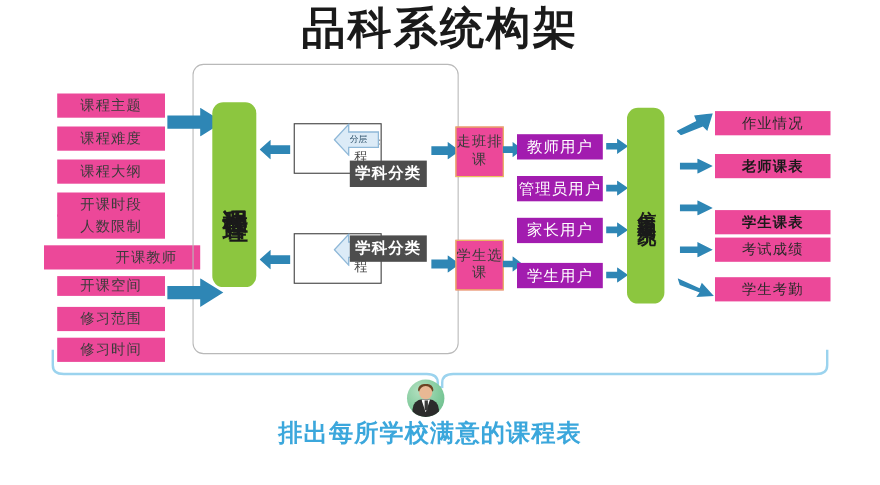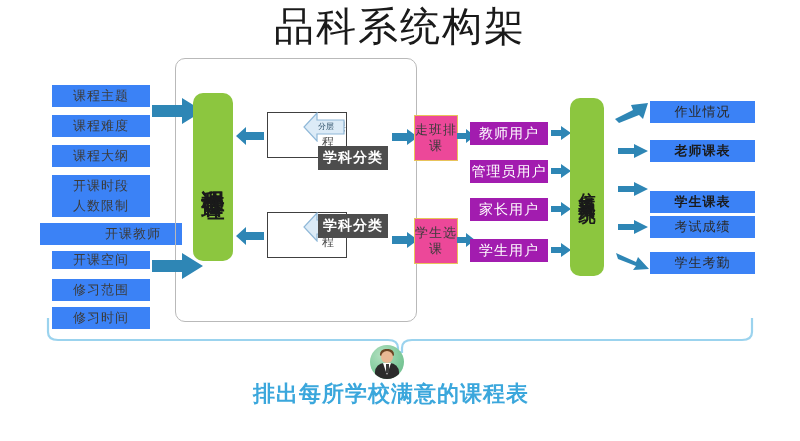--- a/index.html
+++ b/index.html
@@ -19,30 +19,30 @@
   }
 
   
   #title {
     position: absolute;
     left: 0;
     top: 2px;
     width: 800px;
     text-align: center;
     font-size: 40px;
-    font-weight: normal;
+    font-weight: bold;
     color: #1a1a1a;
     letter-spacing: 2px;
     line-height: 48px;
   }
 
   
   .ybox {
     position: absolute;
-    background: #3b82f6;
+    background: #ec4899;
     color: #3b3b3b;
     font-size: 13px;
     display: flex;
     align-items: center;
     justify-content: center;
     letter-spacing: 1px;
   }
   .ybox.right {
     color: #2a2a2a;
   }

